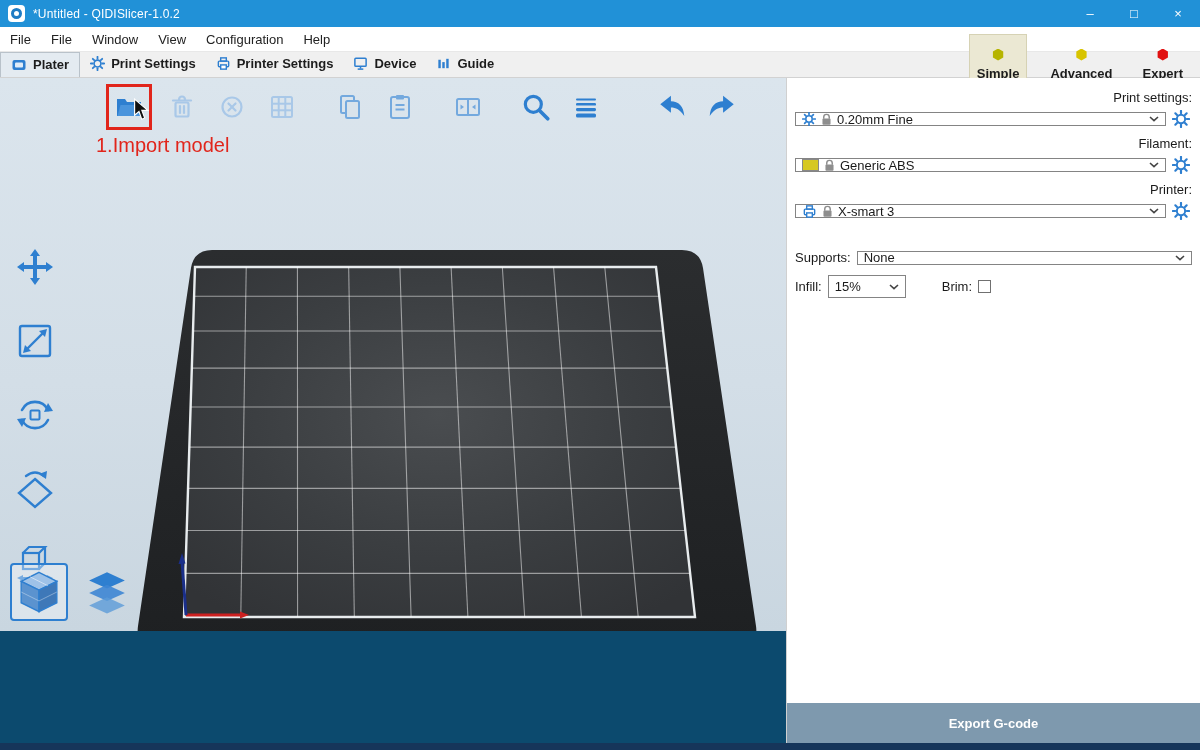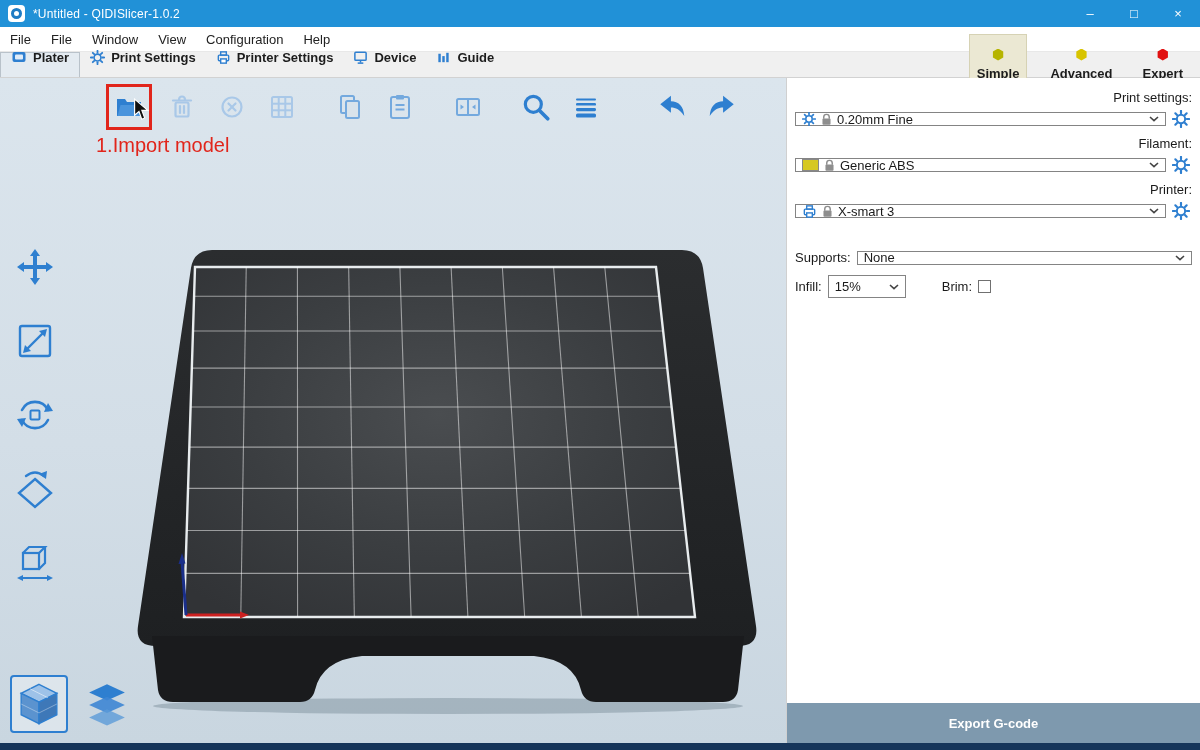--- a/index.html
+++ b/index.html
@@ -13,31 +13,31 @@
   .titlebar .title { flex:0 0 auto; letter-spacing:.2px; }
   .win-controls { margin-left:auto; display:flex; height:100%; }
   .win-btn { width:44px; height:100%; display:flex; align-items:center; justify-content:center; font-size:13px; color:#fff; cursor:default; }
 
   
   .menubar { height:25px; background:#ffffff; display:flex; align-items:center; font-size:13px; color:#222; border-bottom:1px solid #e8e8e8; }
   .menu-item { padding:0 10px; height:100%; display:flex; align-items:center; }
 
   
   .tabbar { height:26px; background:#f0f0f0; border-bottom:1px solid #d2d2d2; display:flex; align-items:stretch; font-size:13px; color:#1c1c1c; }
-  .tab { display:flex; align-items:flex-end; gap:6px; padding:12px 10px; font-weight:bold; }
+  .tab { display:flex; align-items:flex-start; gap:6px; padding:4px 10px; font-weight:bold; }
   .tab.selected { background:#e4ebf1; border:1px solid #b9c2ca; border-bottom:none; }
   .tab svg { display:block; }
   .modes { margin-left:auto; display:flex; align-items:center; gap:16px; padding-right:10px; }
   .mode { display:flex; align-items:center; gap:5px; font-weight:bold; padding:14px 7px;flex-direction:column; }
   .mode.selected { background:#ebe8d3; border:1px solid #d6d2b4; }
   .hex { width:12px; height:12px; display:inline-block; clip-path:polygon(50% 0,93% 25%,93% 75%,50% 100%,7% 75%,7% 25%); }
 
   
   .content { position:relative; height:665px; display:flex; }
-  .viewport { position:relative; width:786px; height:665px; background:linear-gradient(180deg,#dbe5ed 0%,#d3dee7 55%,#c9d6e0 100%); overflow:hidden; }
+  .viewport { position:relative; width:786px; height:553px; background:linear-gradient(180deg,#dbe5ed 0%,#d3dee7 55%,#c9d6e0 100%); overflow:hidden; }
 
   
   .toolbar { position:absolute; left:106px; top:6px; display:flex; align-items:center; gap:10px; z-index:3; }
   .tool-btn { width:40px; height:40px; display:flex; align-items:center; justify-content:center; }
   .tool-sp { width:8px; height:1px; }
   .tool-sp-wide { width:26px; height:1px; }
   .redbox { border:3px solid #e1251b; }
   .ic-en { color:#2e7fd0; }
   .ic-mid { color:#74a9de; }
   .ic-dis { color:#a9c8e8; }

